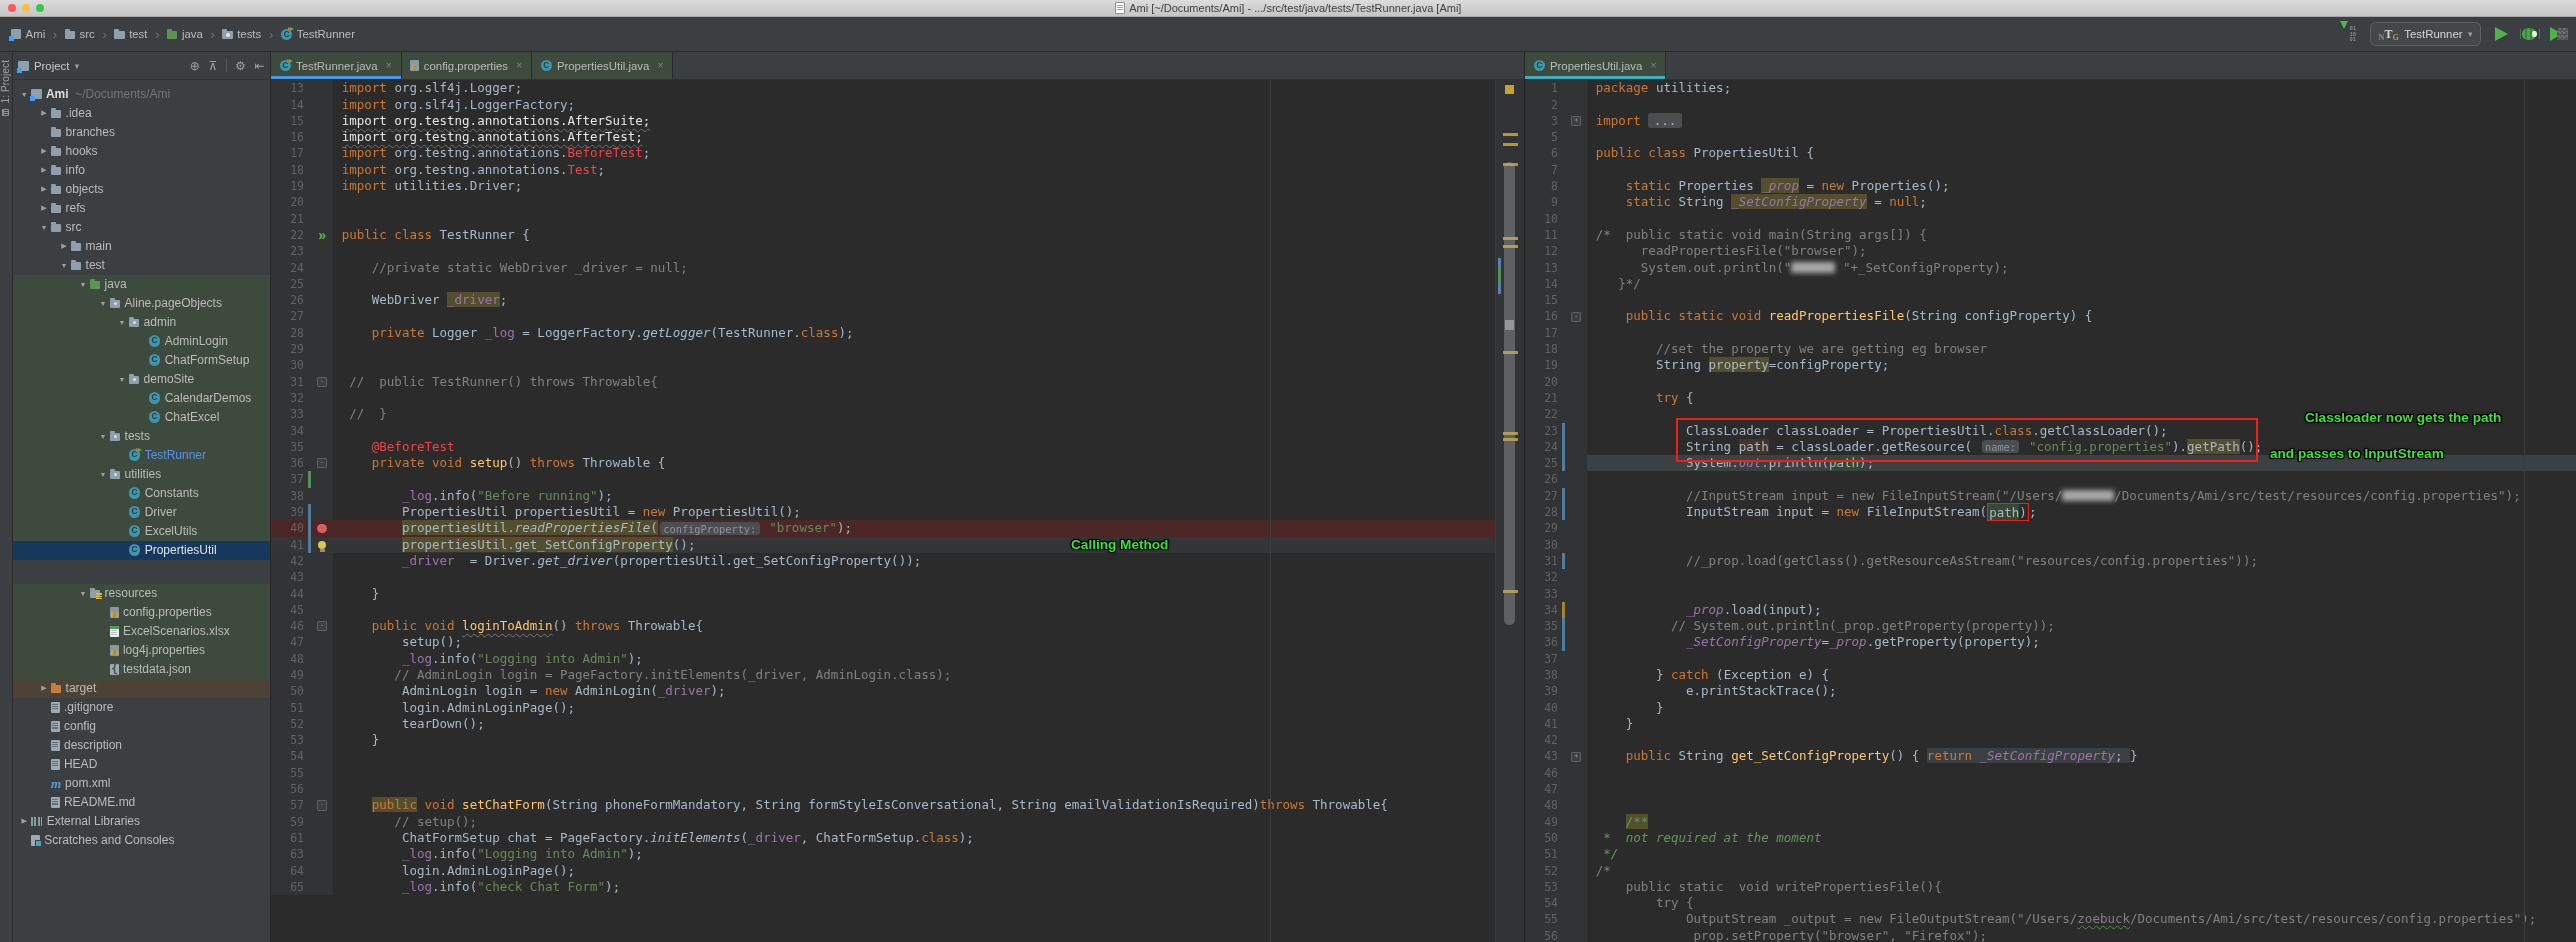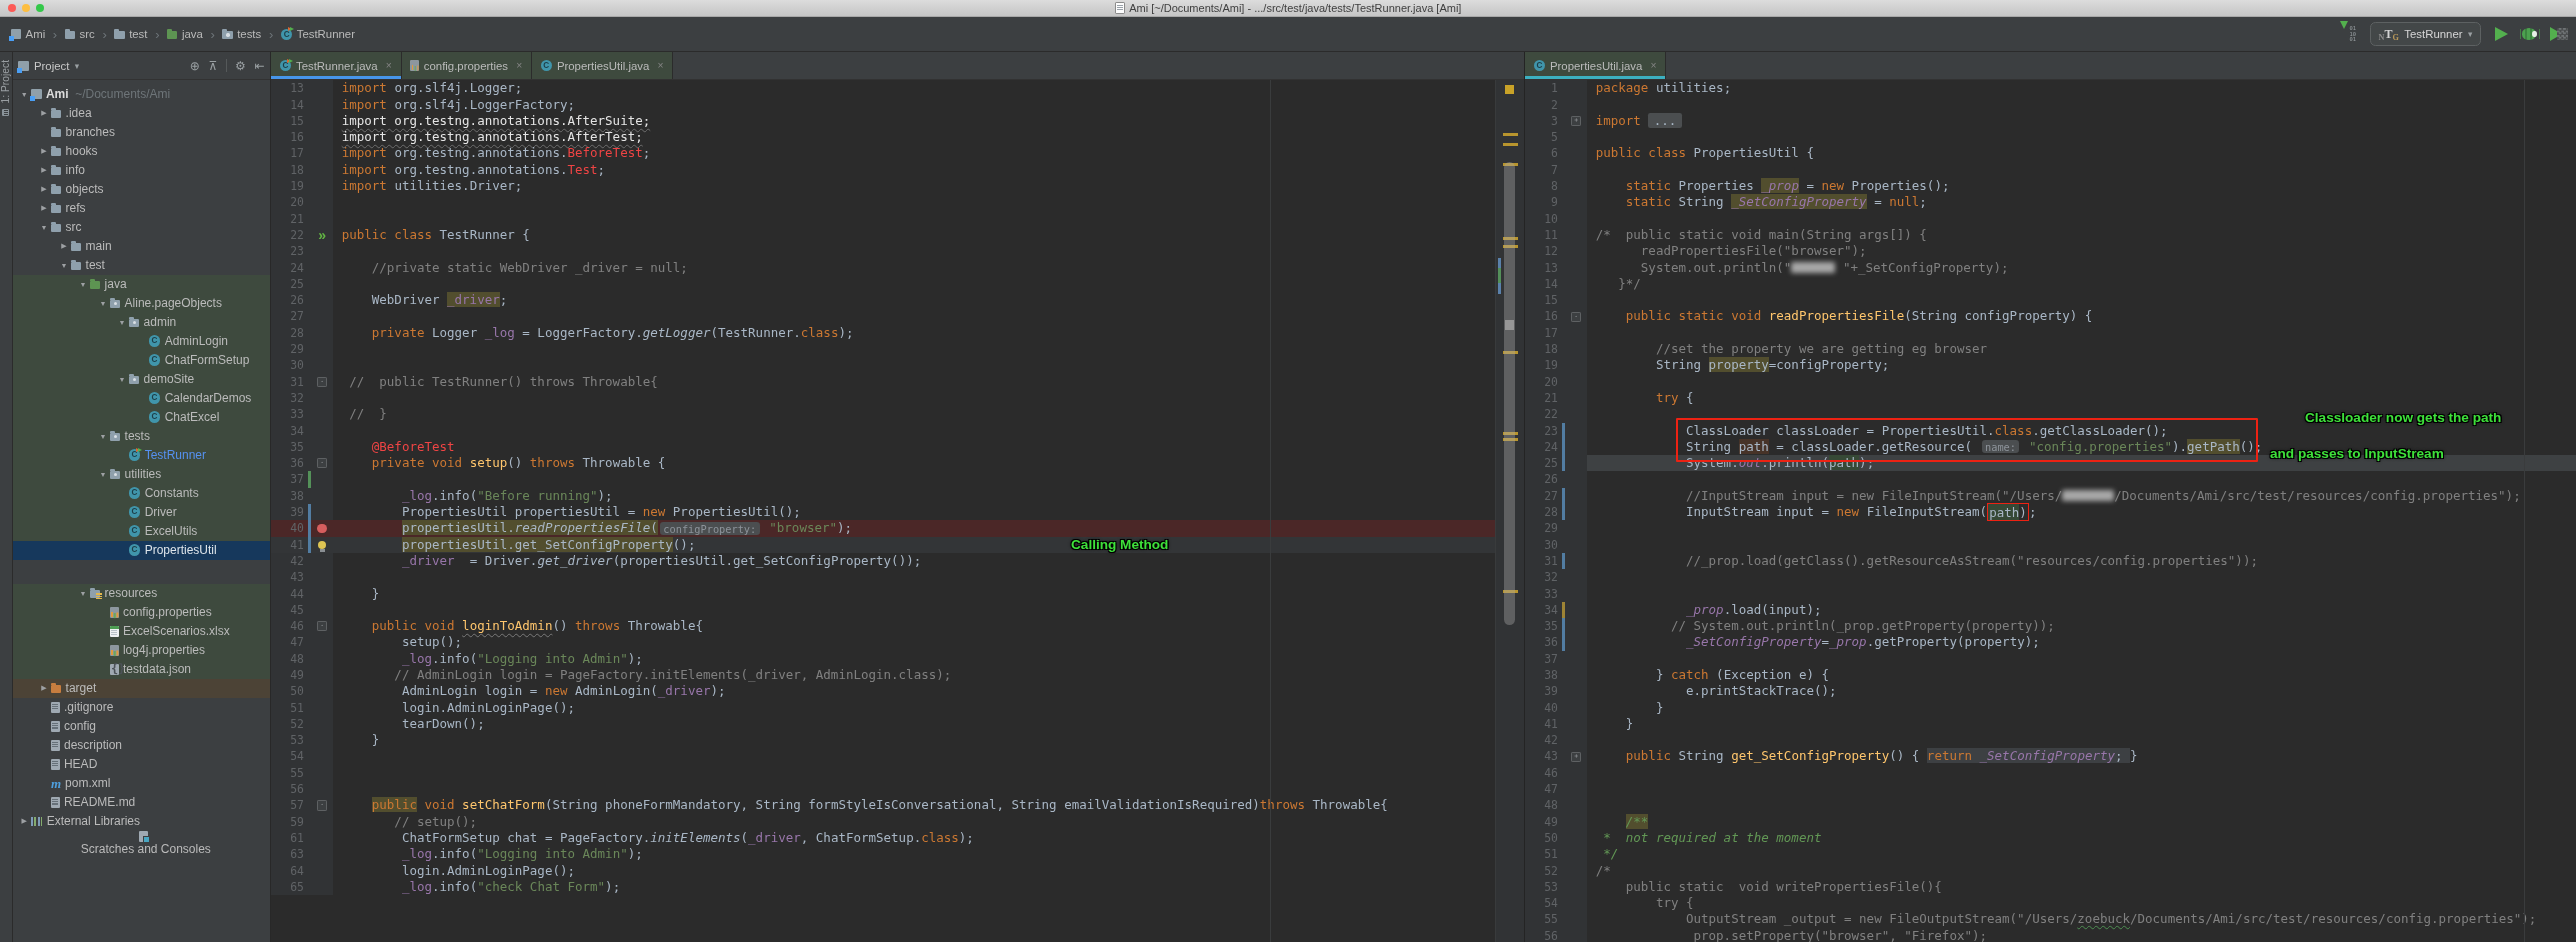--- a/index.html
+++ b/index.html
@@ -407,21 +407,21 @@
         <div class="trow" style="padding-left: 24px;">
           <span class="arrow"></span>
           <span class="ico i-page"></span>
           <span class="tlabel">README.md</span>
         </div>
         <div class="trow" style="padding-left: 4.4px;">
           <span class="arrow">▶</span>
           <span class="ico i-libs"></span>
           <span class="tlabel">External Libraries</span>
         </div>
-        <div class="trow" style="padding-left: 4.4px; flex-direction: column;">
+        <div class="trow" style="padding-left: 4.4px;">
           <span class="arrow"></span>
           <span class="ico i-scratch"></span>
           <span class="tlabel">Scratches and Consoles</span>
         </div>
       </div>
   </div>
 
   <div class="editors">
     <div class="pane pane-l">
       <div class="tabbar" id="tabs-l" style="--ul: #4796ea;">

